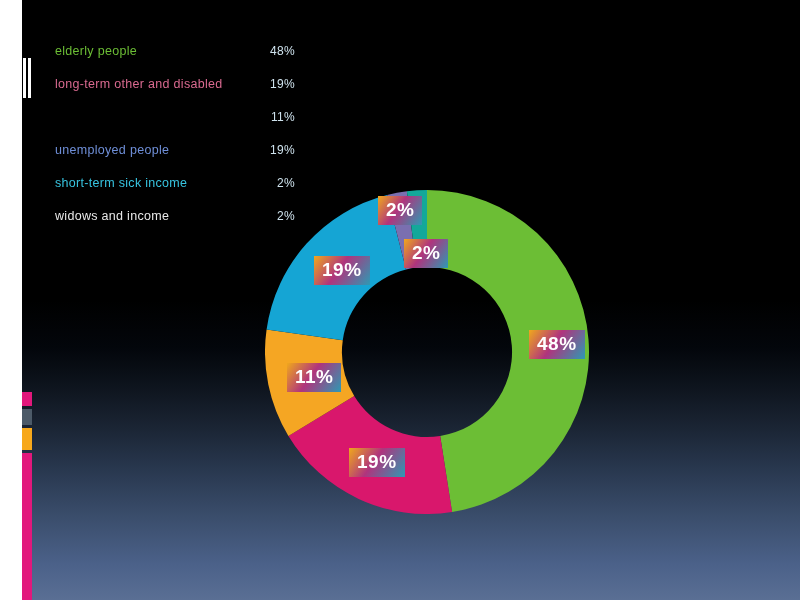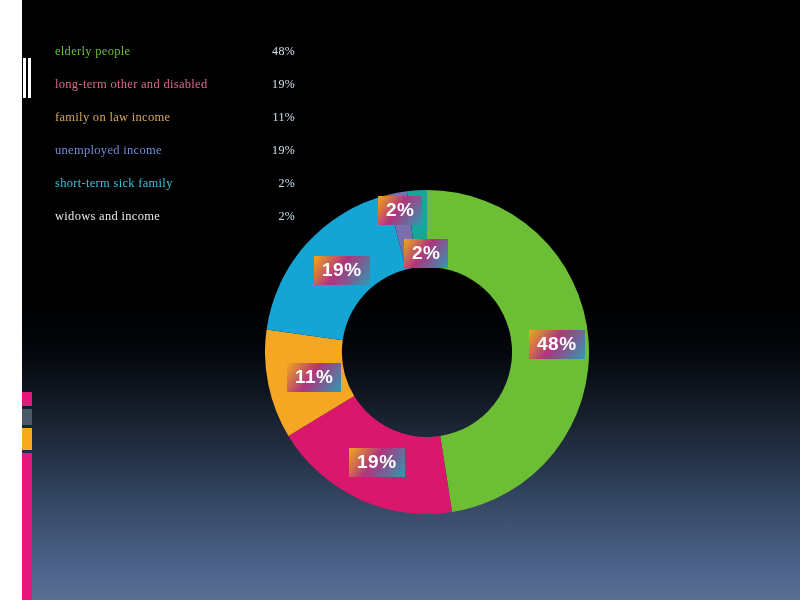--- a/index.html
+++ b/index.html
@@ -88,21 +88,20 @@
     left: 55px;
     top: 35px;
     width: 240px;
   }
   .legend-row {
     position: relative;
     height: 33px;
     line-height: 33px;
     font-size: 12.5px;
     letter-spacing: 0.3px;
-    font-family: Liberation Serif, serif;
   }
   .legend-label {
     position: absolute;
     left: 0;
     top: 0;
     white-space: nowrap;
   }
   .legend-value {
     position: absolute;
     right: 0;
@@ -178,31 +177,30 @@
       <span class="legend-label" style="color:#6cbe35">elderly people</span>
       <span class="legend-value">48%</span>
     </div>
 
     <div class="legend-row">
       <span class="legend-label" style="color:#d96a90">long-term other and disabled</span>
       <span class="legend-value">19%</span>
     </div>
 
     <div class="legend-row">
-      <span class="legend-label" style="color:#d8a85a">family on law income</span>
       <span class="legend-value">11%</span>
     </div>
 
     <div class="legend-row">
-      <span class="legend-label" style="color:#6f8fd8">unemployed income</span>
+      <span class="legend-label" style="color:#6f8fd8">unemployed people</span>
       <span class="legend-value">19%</span>
     </div>
 
     <div class="legend-row">
-      <span class="legend-label" style="color:#37c4e0">short-term sick family</span>
+      <span class="legend-label" style="color:#37c4e0">short-term sick income</span>
       <span class="legend-value">2%</span>
     </div>
 
     <div class="legend-row">
       <span class="legend-label" style="color:#e8e8e8">widows and income</span>
       <span class="legend-value">2%</span>
     </div>
 
   </div>
 

